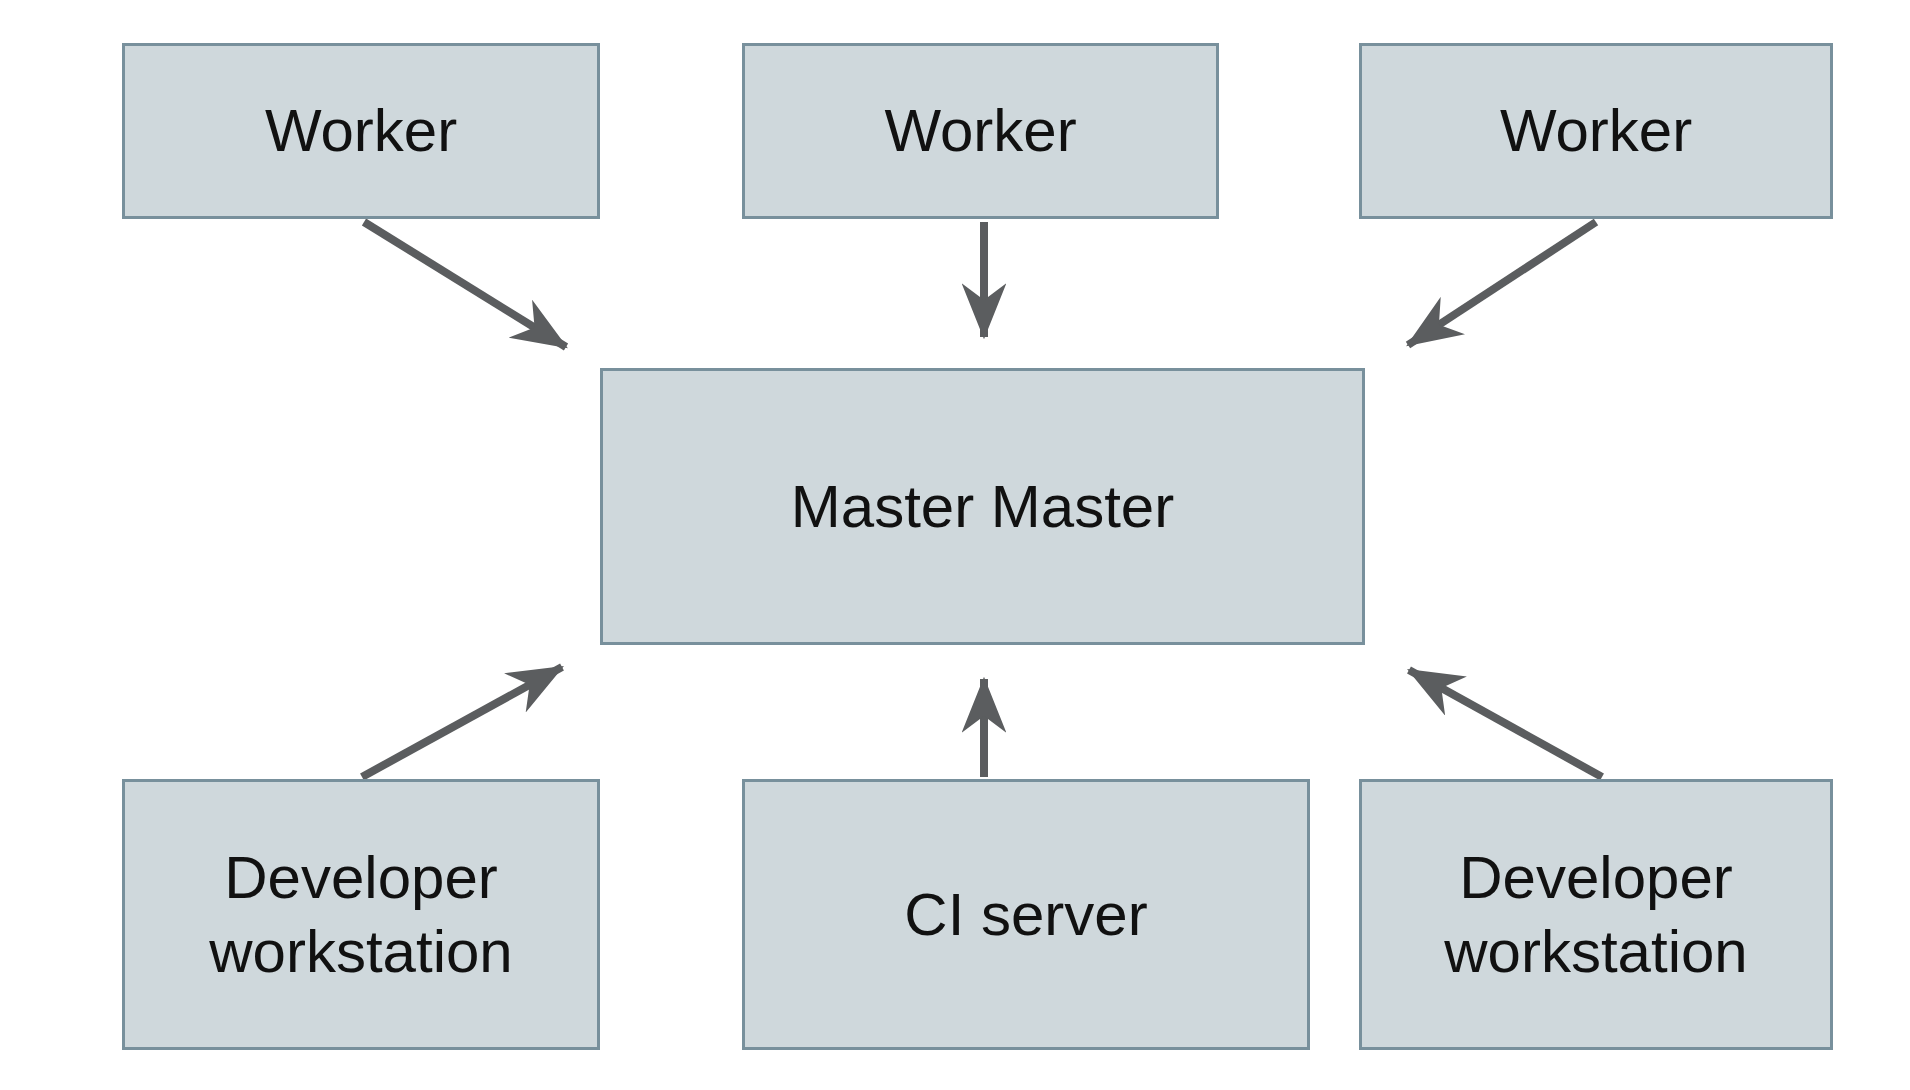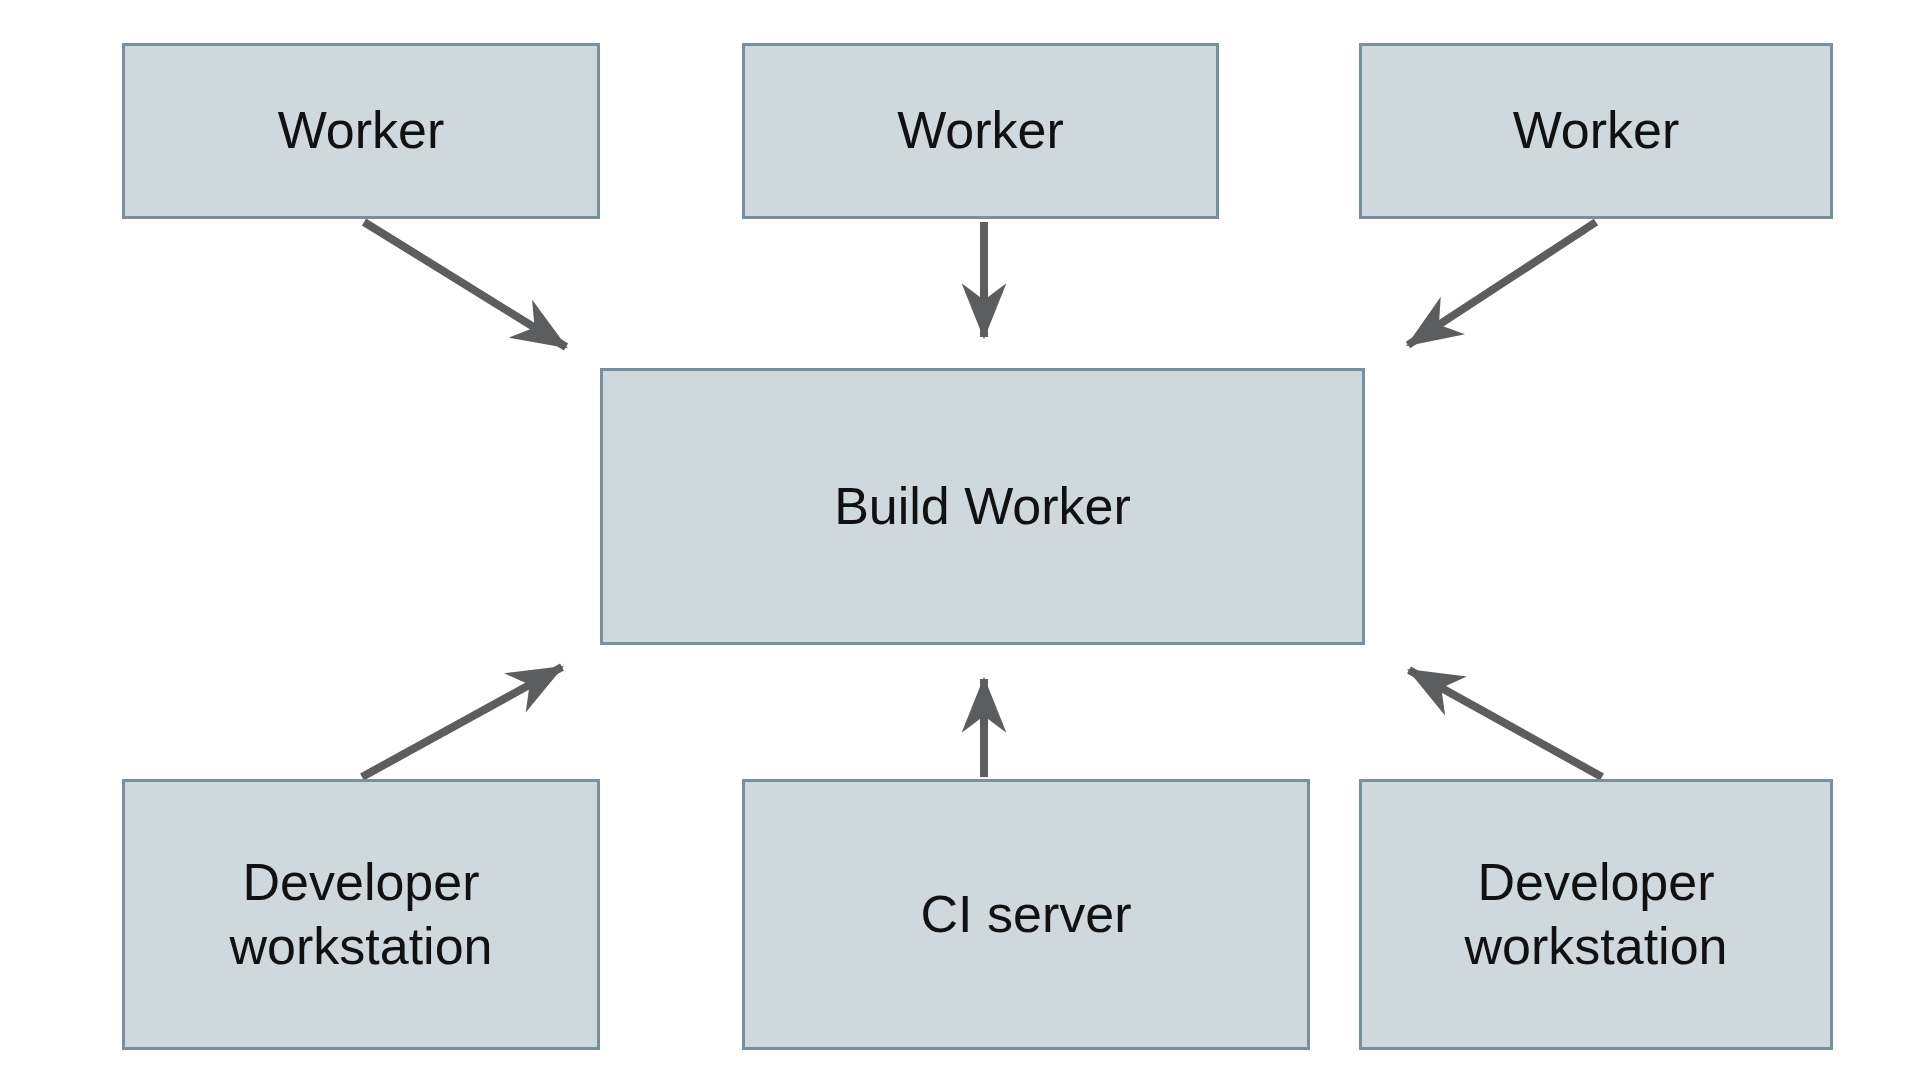--- a/index.html
+++ b/index.html
@@ -26,21 +26,21 @@
   .node {
     position: absolute;
     box-sizing: border-box;
     background: #cfd8dc;
     border: 3px solid #78909c;
     display: flex;
     align-items: center;
     justify-content: center;
     text-align: center;
     color: #111111;
-    font-size: 52px;
+    font-size: 60px;
     line-height: 1.22;
     letter-spacing: 0px;
   }
   .node span { display: block; padding: 0 20px; }
 
   .n-worker-1      { left: 122px;  top: 43px;  width: 478px; height: 176px; }
   .n-worker-2      { left: 742px;  top: 43px;  width: 477px; height: 176px; }
   .n-worker-3      { left: 1359px; top: 43px;  width: 474px; height: 176px; }
   .n-build-master  { left: 600px;  top: 368px; width: 765px; height: 277px; }
   .n-dev-left      { left: 122px;  top: 779px; width: 478px; height: 271px; }
@@ -74,21 +74,21 @@
 
   <div class="node n-worker-2">
     <span>Worker</span>
   </div>
 
   <div class="node n-worker-3">
     <span>Worker</span>
   </div>
 
   <div class="node n-build-master">
-    <span>Build Worker</span>
+    <span>Master Master</span>
   </div>
 
   <div class="node n-dev-left">
     <span>Developer workstation</span>
   </div>
 
   <div class="node n-ci-server">
     <span>CI server</span>
   </div>
 

